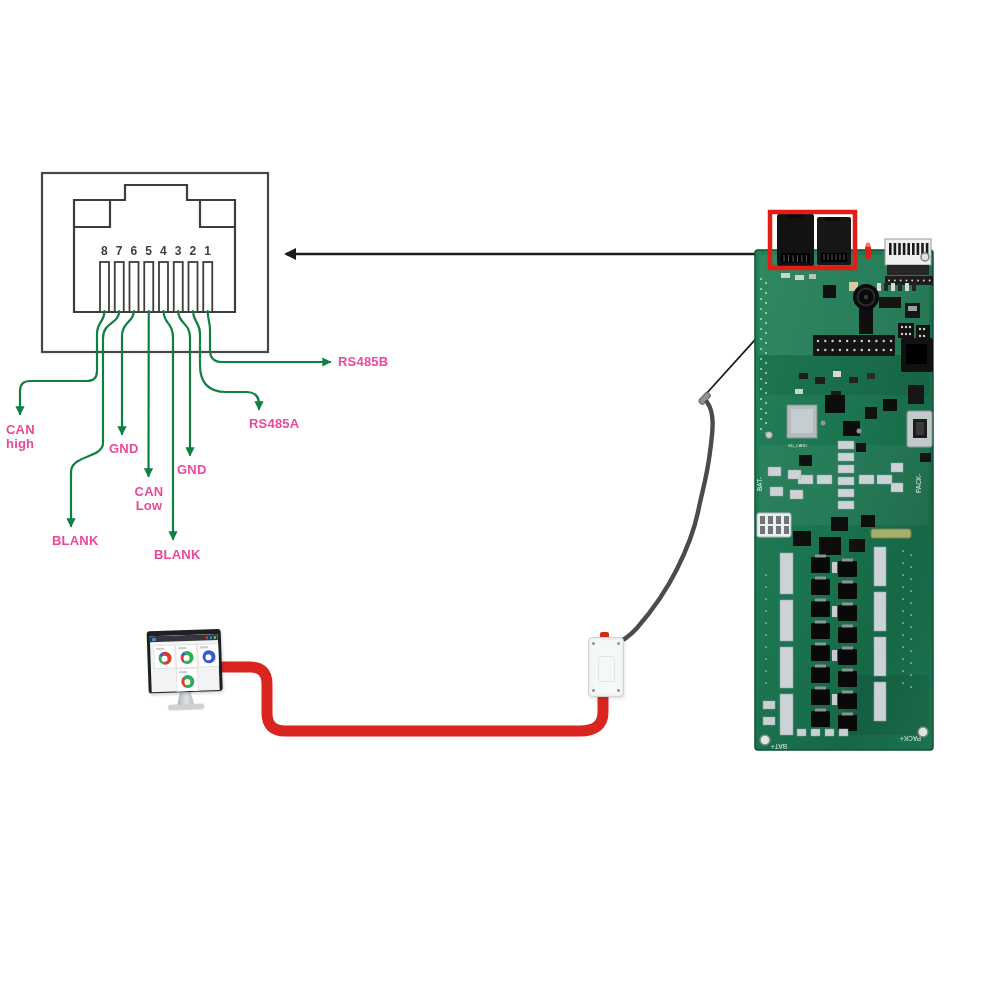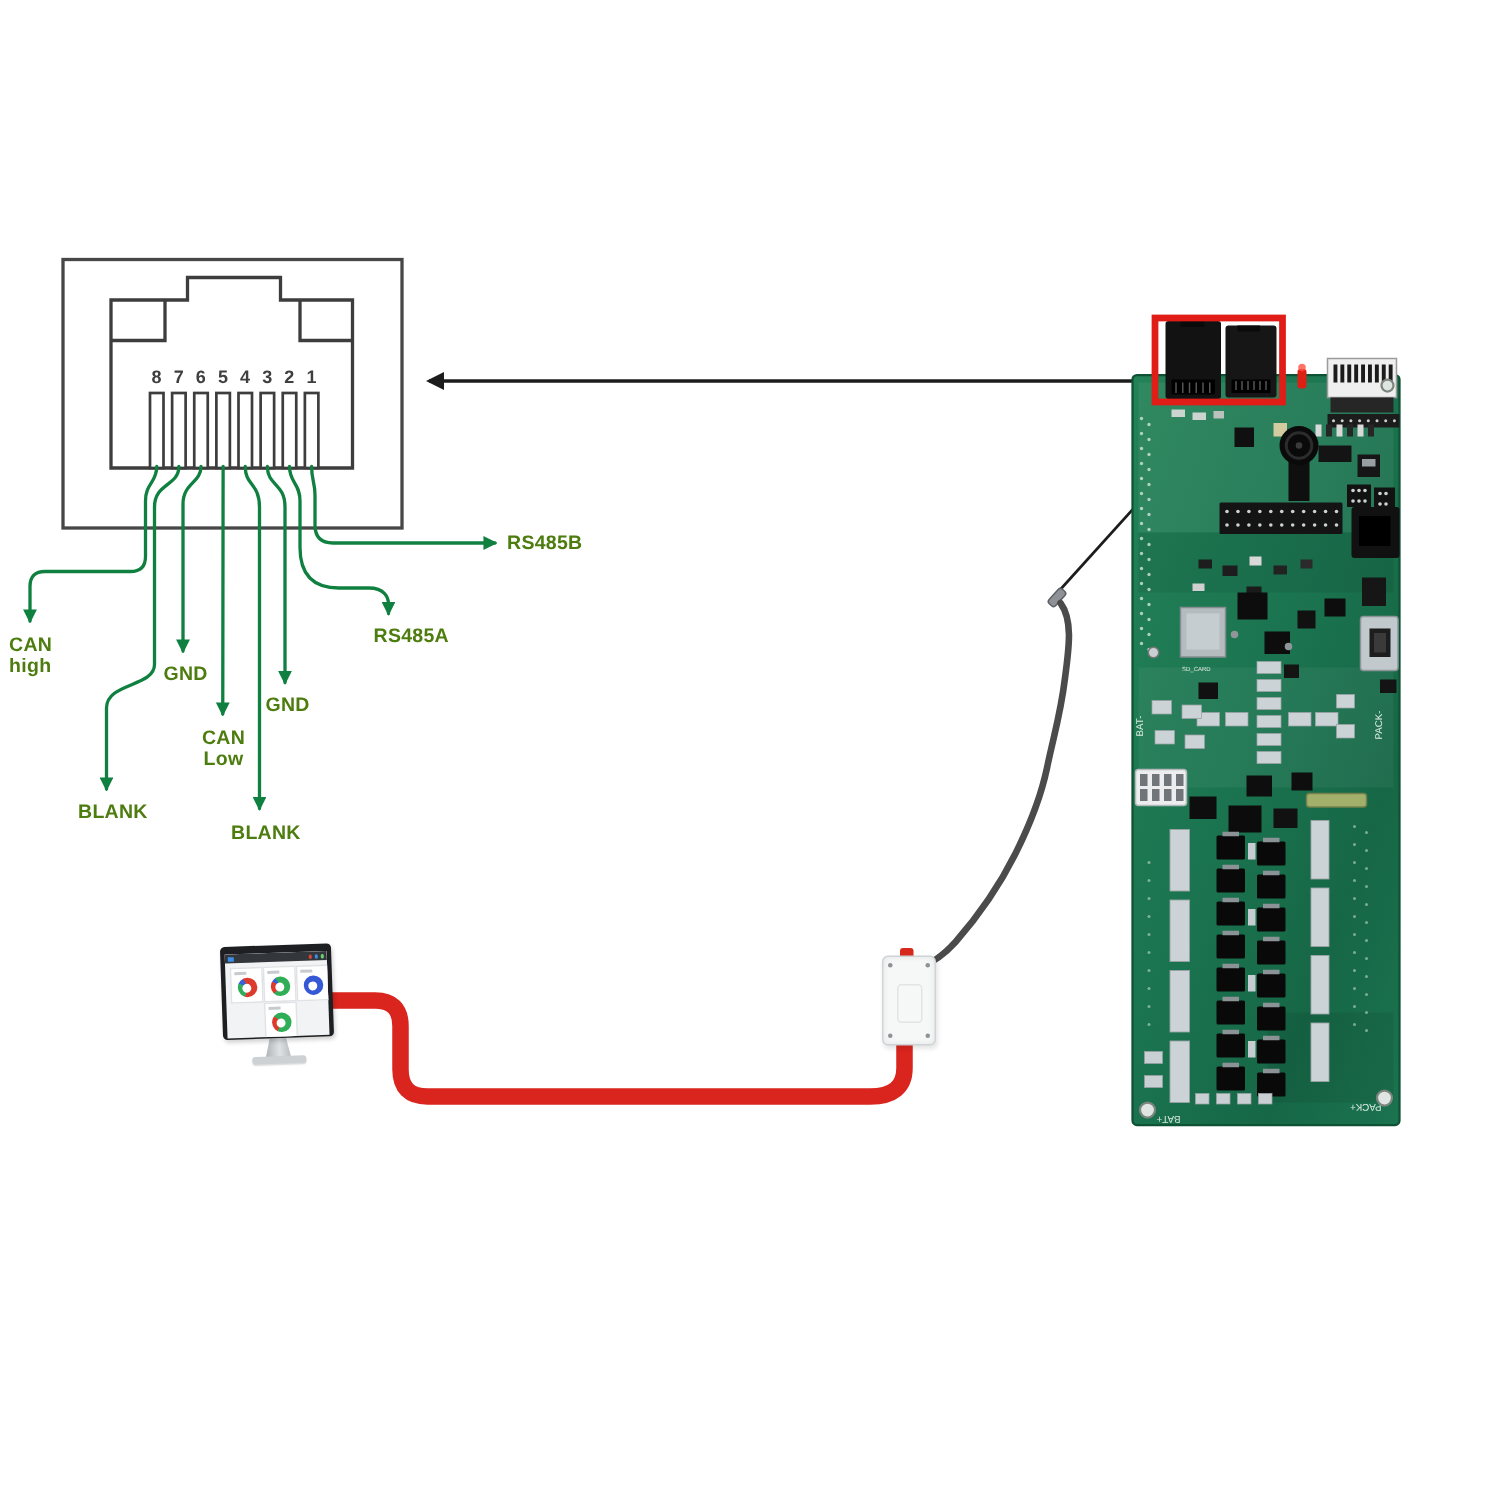--- a/index.html
+++ b/index.html
@@ -3,21 +3,21 @@
 <meta charset="utf-8">
 <style>
   html,body{margin:0;padding:0;background:#fff;}
   .canvas{position:relative;width:1000px;height:1000px;background:#ffffff;overflow:hidden;
           font-family:"Liberation Sans", sans-serif;}
   .layer{position:absolute;left:0;top:0;}
   
   .pin-numbers{position:absolute;left:97px;top:244px;width:118px;height:14px;display:flex;}
   .pin-numbers span{flex:1;text-align:center;font-size:12px;font-weight:600;color:#3f3f3f;}
   
-  .wire-label{position:absolute;font-size:13px;font-weight:600;color:#4d7c0f;
+  .wire-label{position:absolute;font-size:13px;font-weight:600;color:#ec4899;
               line-height:14px;white-space:pre-line;letter-spacing:.2px;}
   
   .adapter{position:absolute;left:588px;top:637px;width:34px;height:58px;background:#f6f7f7;
            border:1px solid #ced3d5;border-radius:4px;box-shadow:inset 0 0 4px rgba(0,0,0,.08),1px 2px 3px rgba(0,0,0,.10);}
   .adapter .screw{position:absolute;width:3px;height:3px;border-radius:50%;background:#8d9397;}
   .adapter .inner{position:absolute;left:9px;top:18px;width:15px;height:24px;border:1px solid #e2e5e6;border-radius:3px;}
   .red-nub{position:absolute;left:600px;top:632px;width:9px;height:8px;background:#d6281c;border-radius:2px;}
   
   .monitor{position:absolute;left:148px;top:628px;width:80px;height:86px;transform:rotate(-2deg);}
   .monitor .bezel{position:absolute;left:0;top:2px;width:74px;height:62px;background:#1d1f22;border-radius:3px;box-shadow:1px 2px 3px rgba(0,0,0,.18);}

